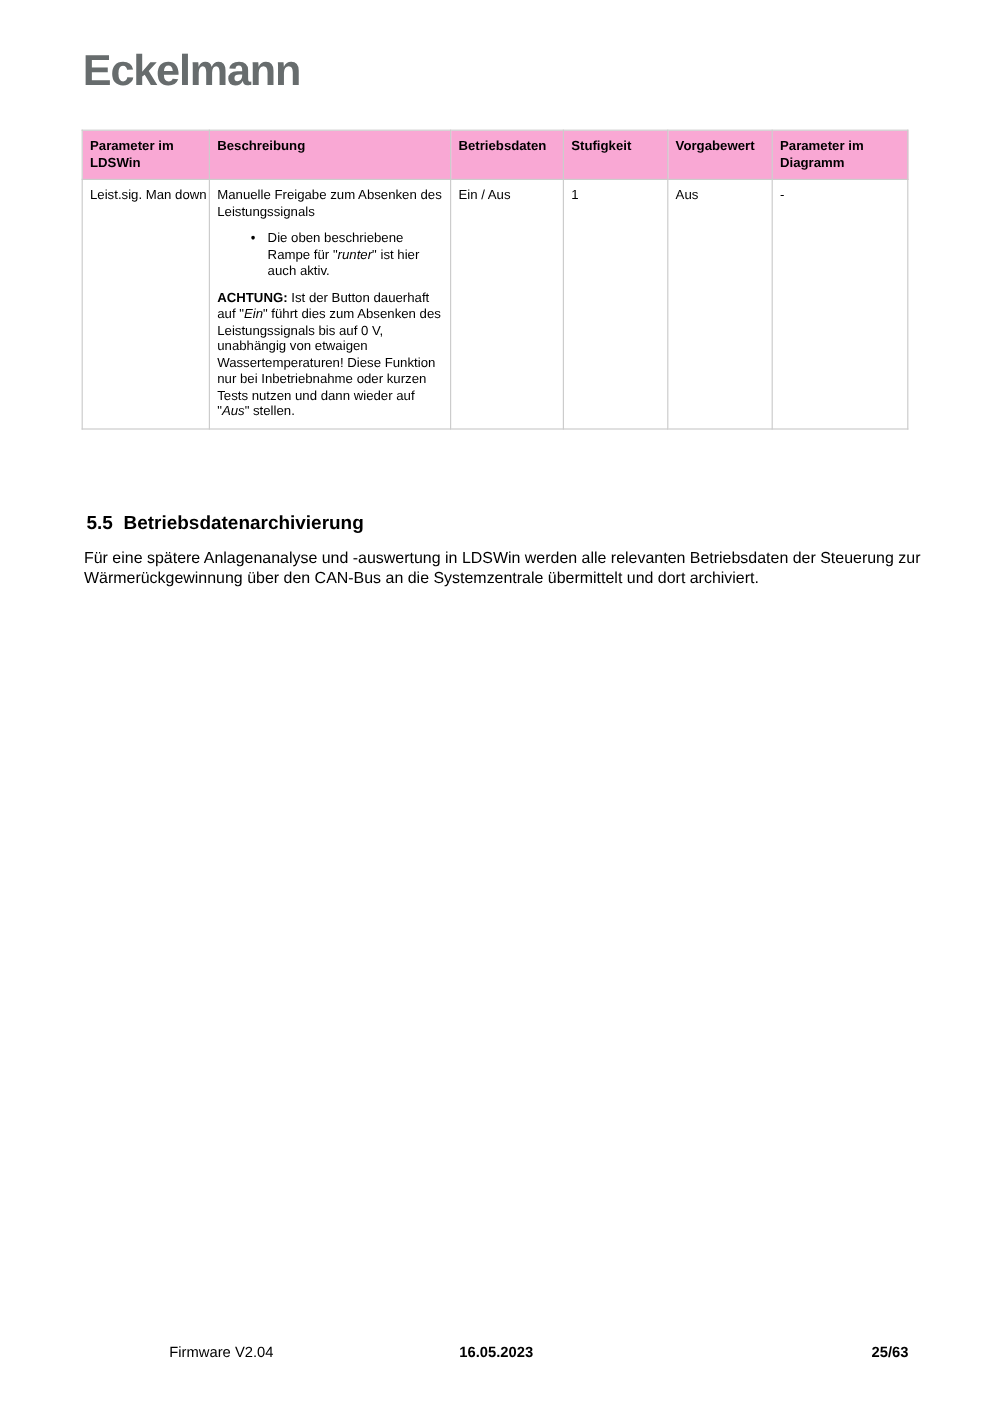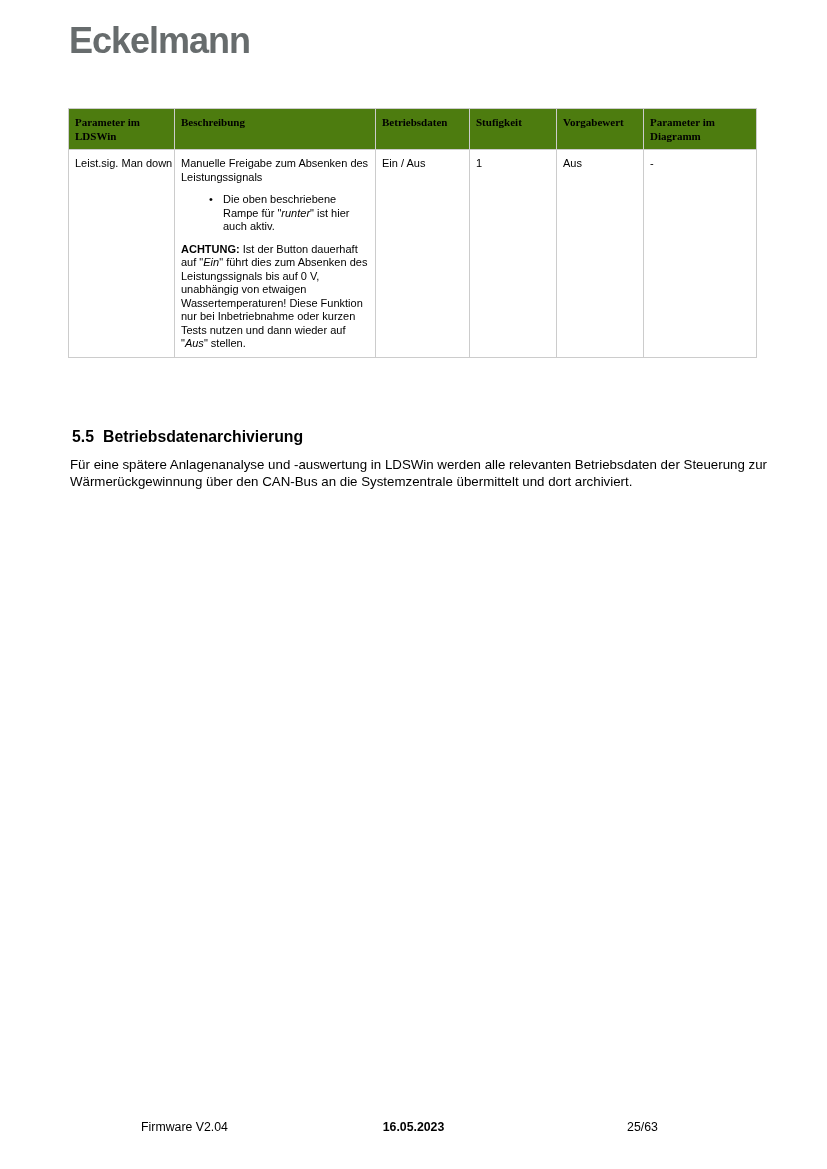--- a/index.html
+++ b/index.html
@@ -8,21 +8,21 @@
   .page {
     position: relative;
     width: 827px;
     height: 1169px;
     background: #ffffff;
     overflow: hidden;
   }
   .logo {
     position: absolute;
     left: 69px;
-    top: 20px;
+    top: 38px;
     font-size: 36px;
     font-weight: bold;
     letter-spacing: -1px;
     color: #676c6d;
   }
   table.param-table {
     position: absolute;
     left: 68px;
     top: 108px;
     width: 688px;
@@ -32,23 +32,22 @@
     line-height: 13.5px;
   }
   .param-table th, .param-table td {
     border: 1px solid #cccccc;
     vertical-align: top;
     text-align: left;
     padding: 7px 6px 6px 6px;
     font-weight: normal;
   }
   .param-table th {
-    background: #4d7c0f;
+    background: #f9a8d4;
     font-weight: bold;
-    font-family: Liberation Serif, serif;
   }
   .param-table td.nowrap { white-space: nowrap; }
   .param-table .desc-block { margin: 0 0 9px 0; }
   .param-table .desc-block:last-child { margin-bottom: 0; }
   .bullet-item { display: flex; padding-left: 28px; margin: 0 0 9px 0; }
   .bullet-marker { width: 14px; flex: 0 0 14px; }
   .bullet-text { flex: 1; }
   .para1 {
     position: absolute;
     left: 70px;
@@ -77,21 +76,21 @@
   .footer {
     position: absolute;
     left: 70px;
     top: 1120px;
     width: 687px;
     display: flex;
     font-size: 12.3px;
   }
   .footer .f-left  { flex: 1; text-align: center; }
   .footer .f-center{ flex: 1; text-align: center; font-weight: bold; }
-  .footer .f-right { flex: 1; text-align: center; }
+  .footer .f-right { flex: 1; text-align: right; font-weight: bold; }
 </style>
 </head>
 <body>
 
 <div class="page">
 
   <div class="logo">Eckelmann</div>
 
   <table class="param-table">
     <colgroup>

